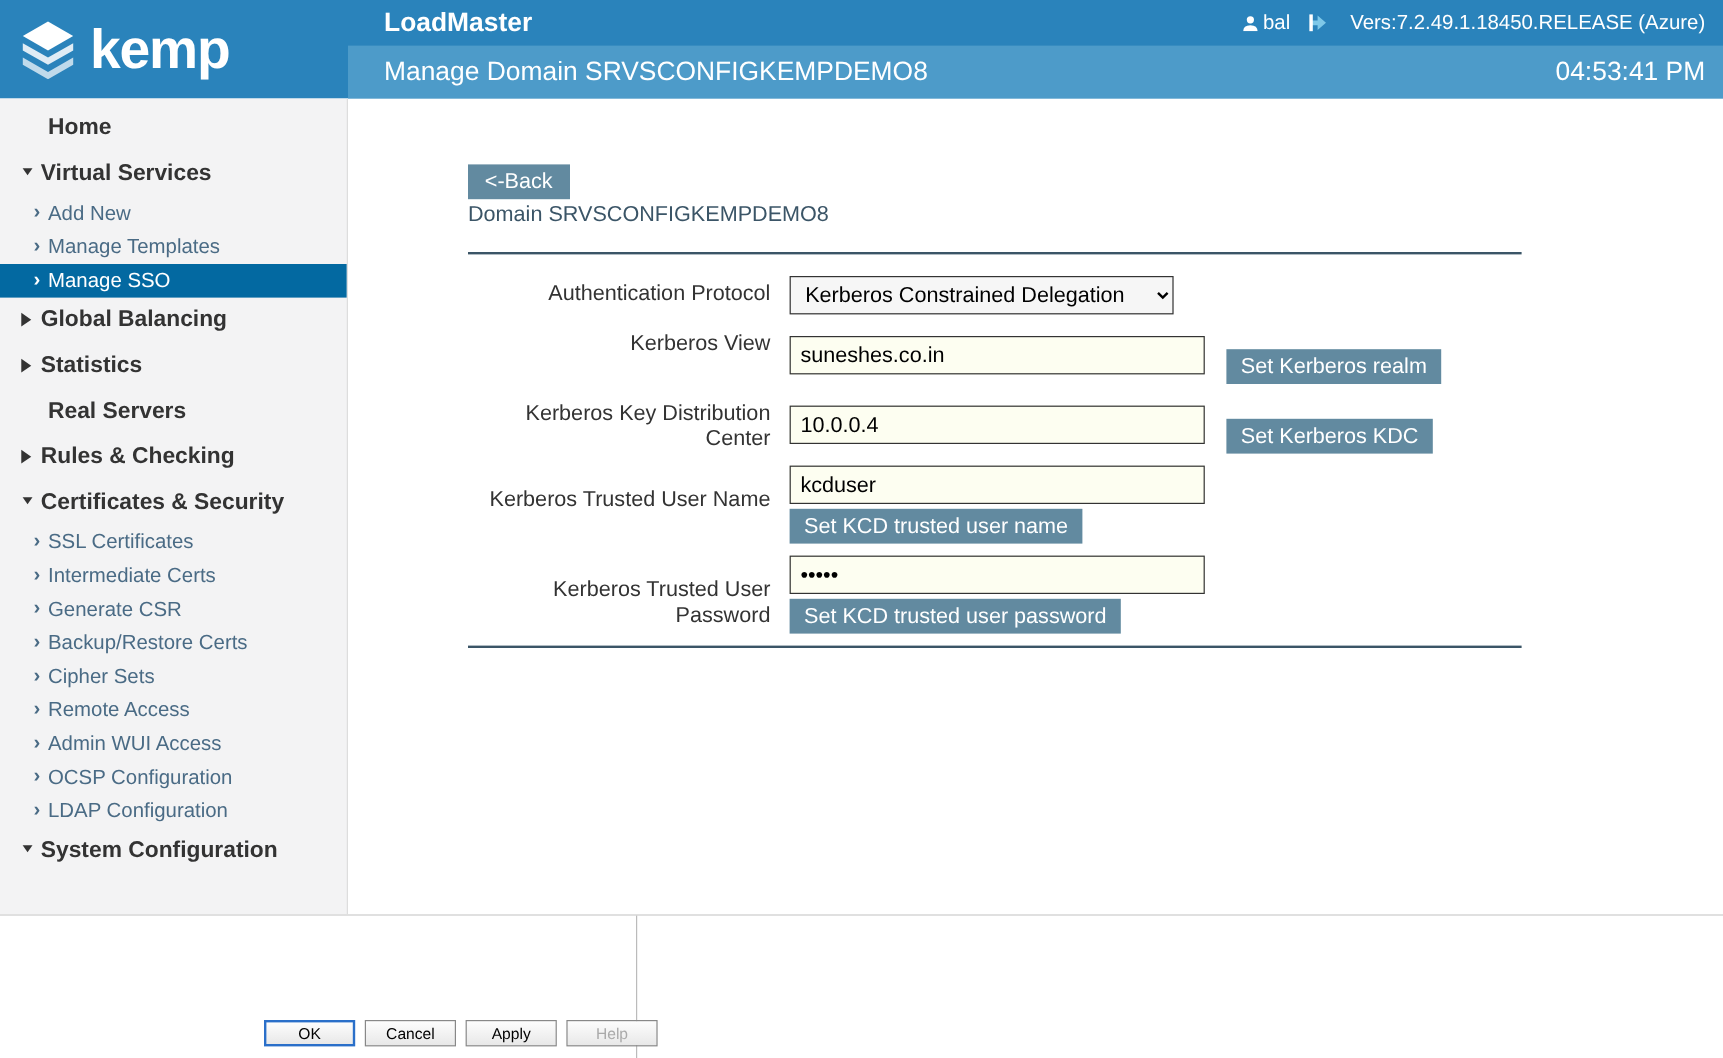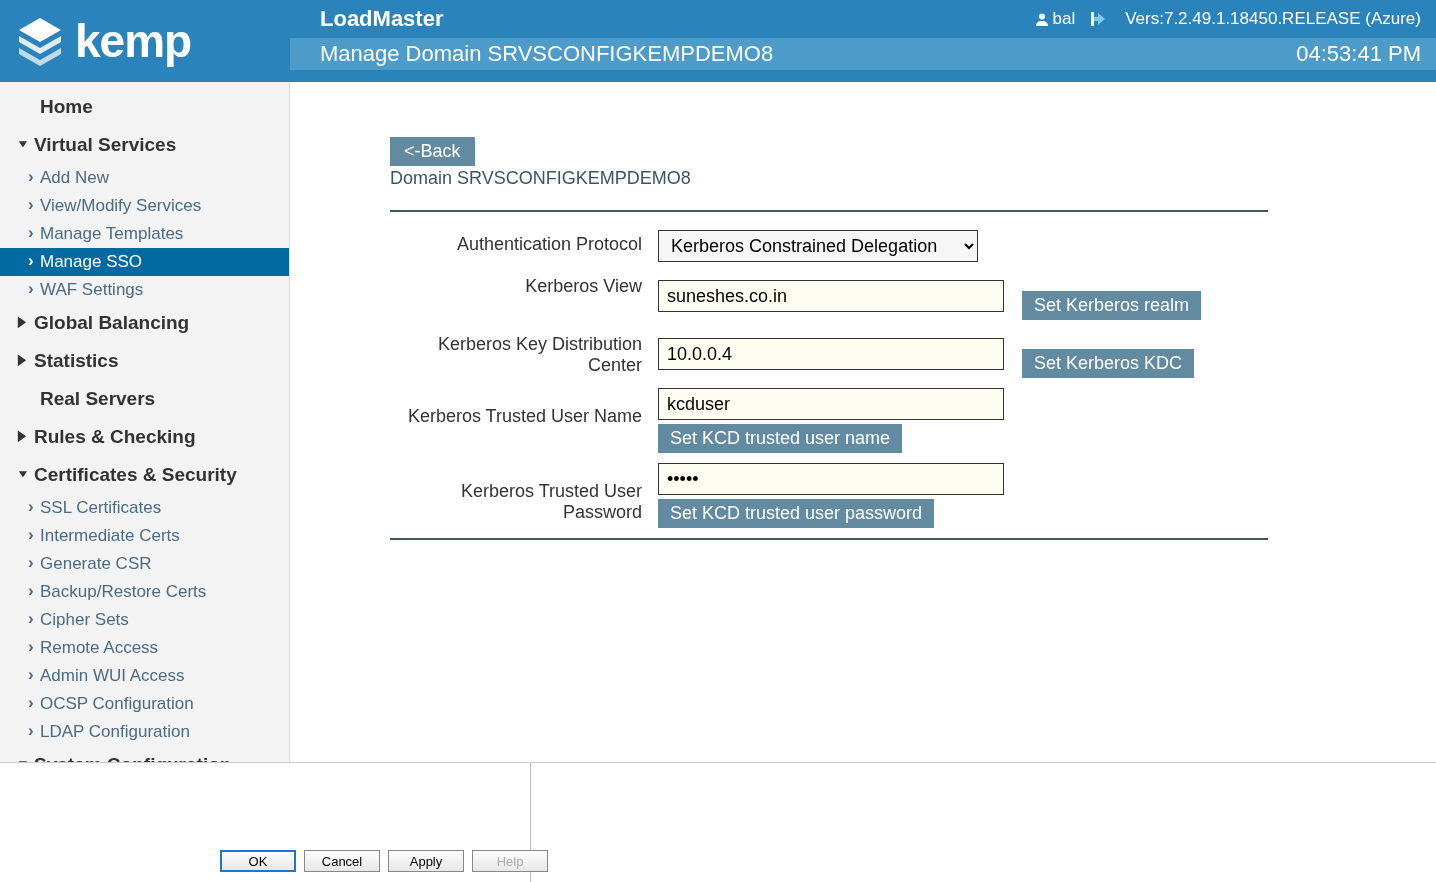--- a/index.html
+++ b/index.html
@@ -4,21 +4,21 @@
 <style>
 * { box-sizing: border-box; margin: 0; padding: 0; }
 body { font-family: "Segoe UI", Arial, sans-serif; background: #fff; width: 1436px; height: 882px; overflow: hidden; display: flex; flex-direction: column; }
 .header { background: #2a83bb; color: #fff; display: flex; align-items: stretch; height: 82px; }
 .logo-box { width: 290px; display: flex; align-items: center; padding-left: 15px; gap: 10px; }
 .logo-icon { width: 50px; height: 50px; position: relative; }
 .logo-text { font-size: 46px; font-weight: 600; letter-spacing: -1px; }
 .header-right { flex: 1; display: flex; flex-direction: column; }
 .header-top { height: 38px; display: flex; align-items: center; justify-content: space-between; padding: 0 15px 0 30px; font-size: 22px; font-weight: 600; }
 .header-top-right { display: flex; align-items: center; gap: 16px; font-size: 17px; font-weight: 400; }
-.header-sub { background: #4d9bc9; height: 32px; display: flex; align-items: center; justify-content: space-between; padding: 0 15px 0 30px; font-size: 22px; }
+.header-sub { background: #4d9bc9; height: 44px; display: flex; align-items: center; justify-content: space-between; padding: 0 15px 0 30px; font-size: 22px; }
 .user-box { display: flex; align-items: center; gap: 4px; }
 .content-wrap { flex: 1; display: flex; overflow: hidden; }
 .sidebar { width: 290px; background: #f3f3f4; border-right: 1px solid #ddd; overflow-y: auto; padding: 6px 0; position: relative; }
 .sidebar::-webkit-scrollbar { width: 14px; }
 .sidebar::-webkit-scrollbar-track { background: #f0f0f0; }
 .sidebar::-webkit-scrollbar-thumb { background: #c0c0c0; }
 .nav-section { font-size: 19px; font-weight: 600; color: #333; padding: 8px 12px 8px 34px; cursor: pointer; position: relative; }
 .nav-section.collapsible::before { content: "▼"; position: absolute; left: 18px; top: 12px; font-size: 10px; color: #333; transform: scaleX(1.4); }
 .nav-section.collapsed::before { content: "▶"; transform: scaleY(1.4) scaleX(1); }
 .nav-item { font-size: 17px; color: #4a6b85; padding: 4px 12px 4px 40px; cursor: pointer; position: relative; }
@@ -81,24 +81,22 @@
     </div>
   </div>
 </div>
 
 <div class="content-wrap">
   <div class="sidebar">
     <div class="nav-section" style="padding-left:40px">Home</div>
 
     <div class="nav-section collapsible">Virtual Services</div>
     <div class="nav-item">Add New</div>
-    <div class="nav-item">View/Modify Services</div>
     <div class="nav-item">Manage Templates</div>
     <div class="nav-item active">Manage SSO</div>
-    <div class="nav-item">WAF Settings</div>
 
     <div class="nav-section collapsible collapsed">Global Balancing</div>
     <div class="nav-section collapsible collapsed">Statistics</div>
     <div class="nav-section" style="padding-left:40px">Real Servers</div>
     <div class="nav-section collapsible collapsed">Rules &amp; Checking</div>
 
     <div class="nav-section collapsible">Certificates &amp; Security</div>
     <div class="nav-item">SSL Certificates</div>
     <div class="nav-item">Intermediate Certs</div>
     <div class="nav-item">Generate CSR</div>

